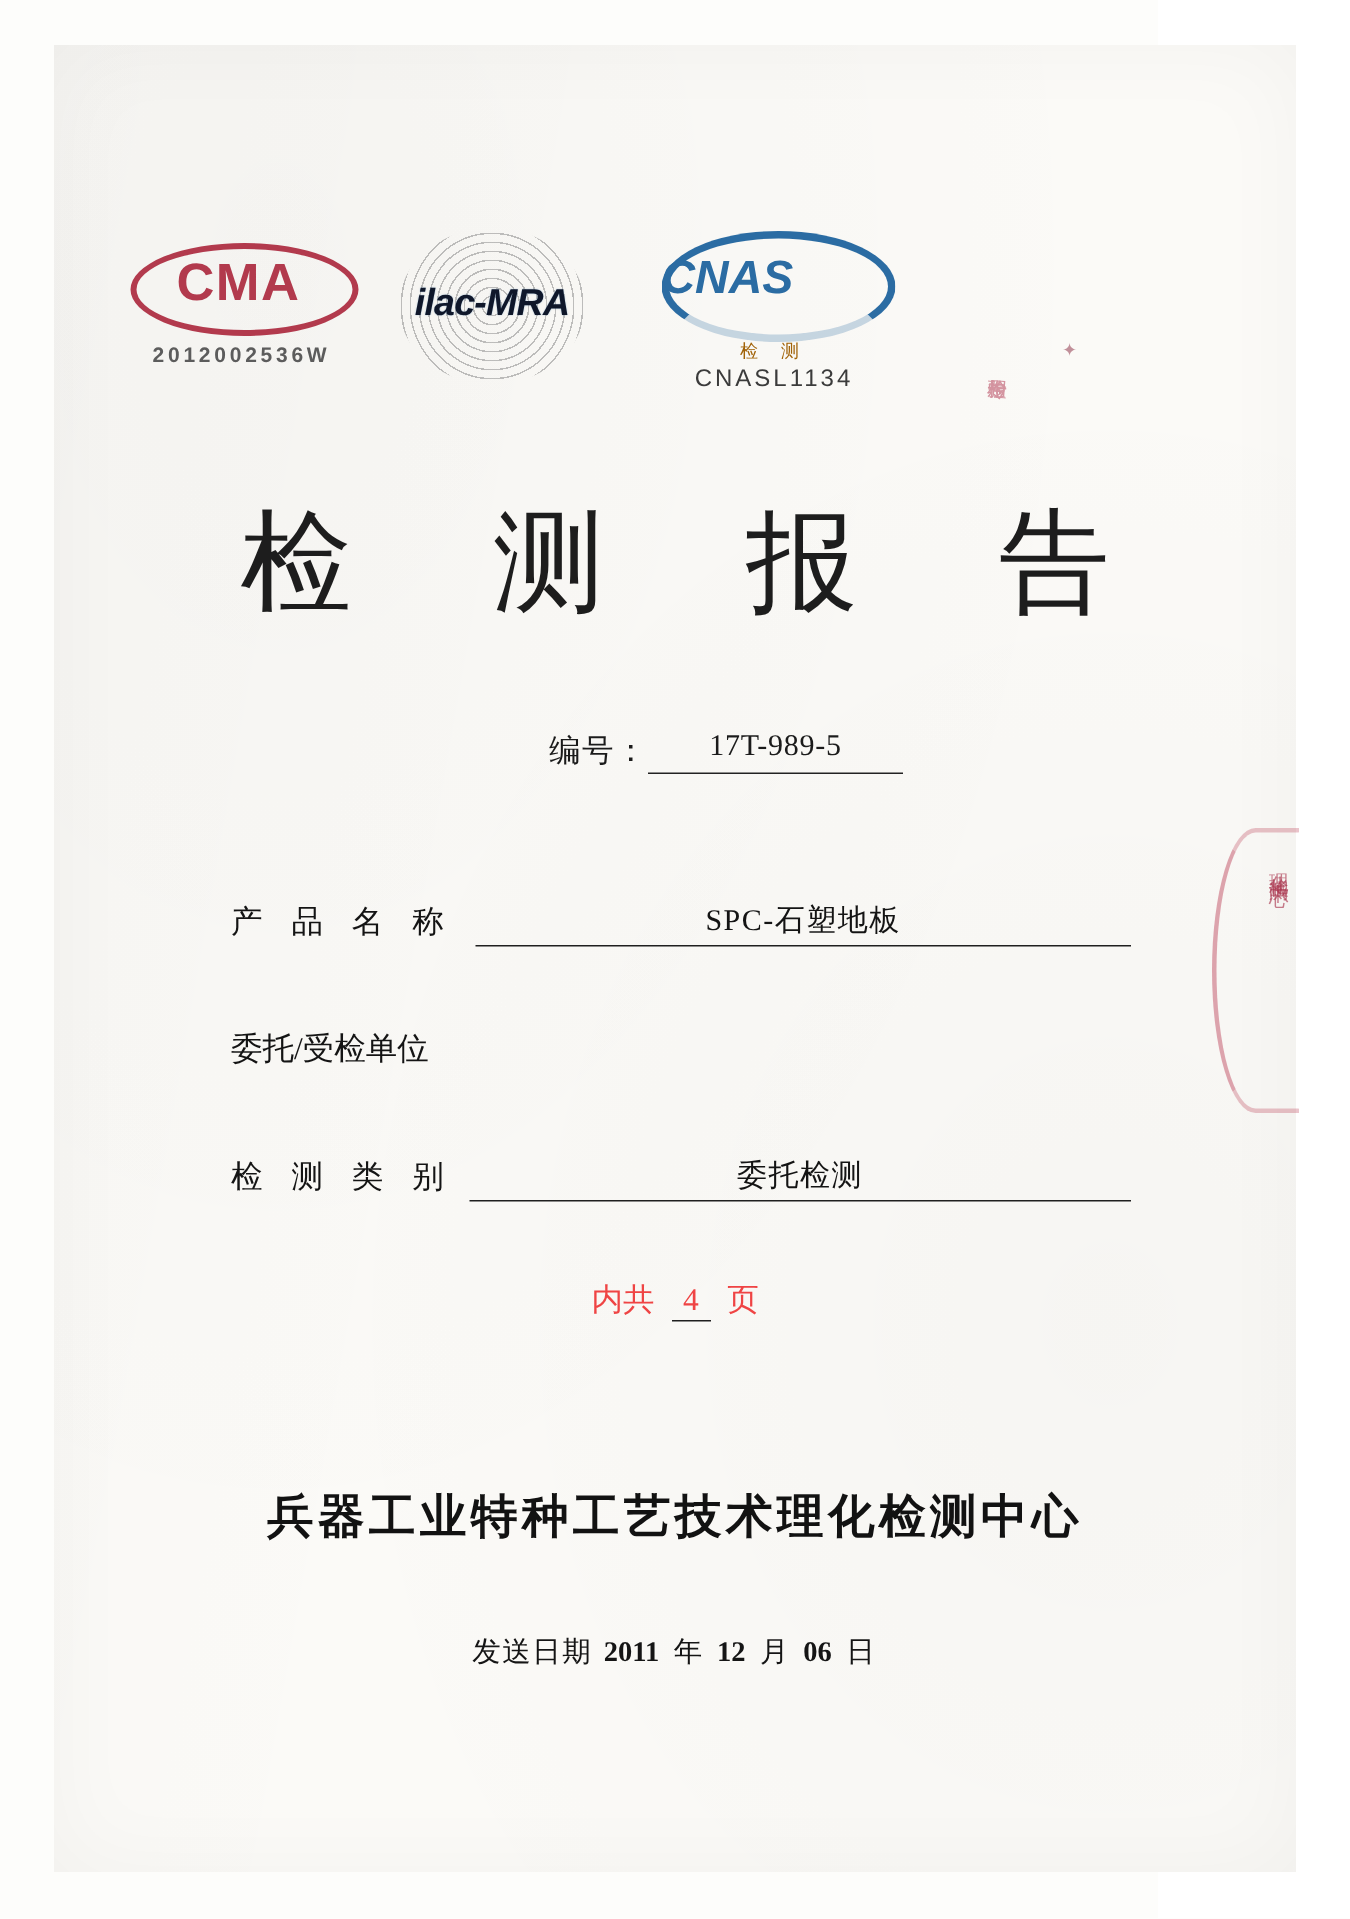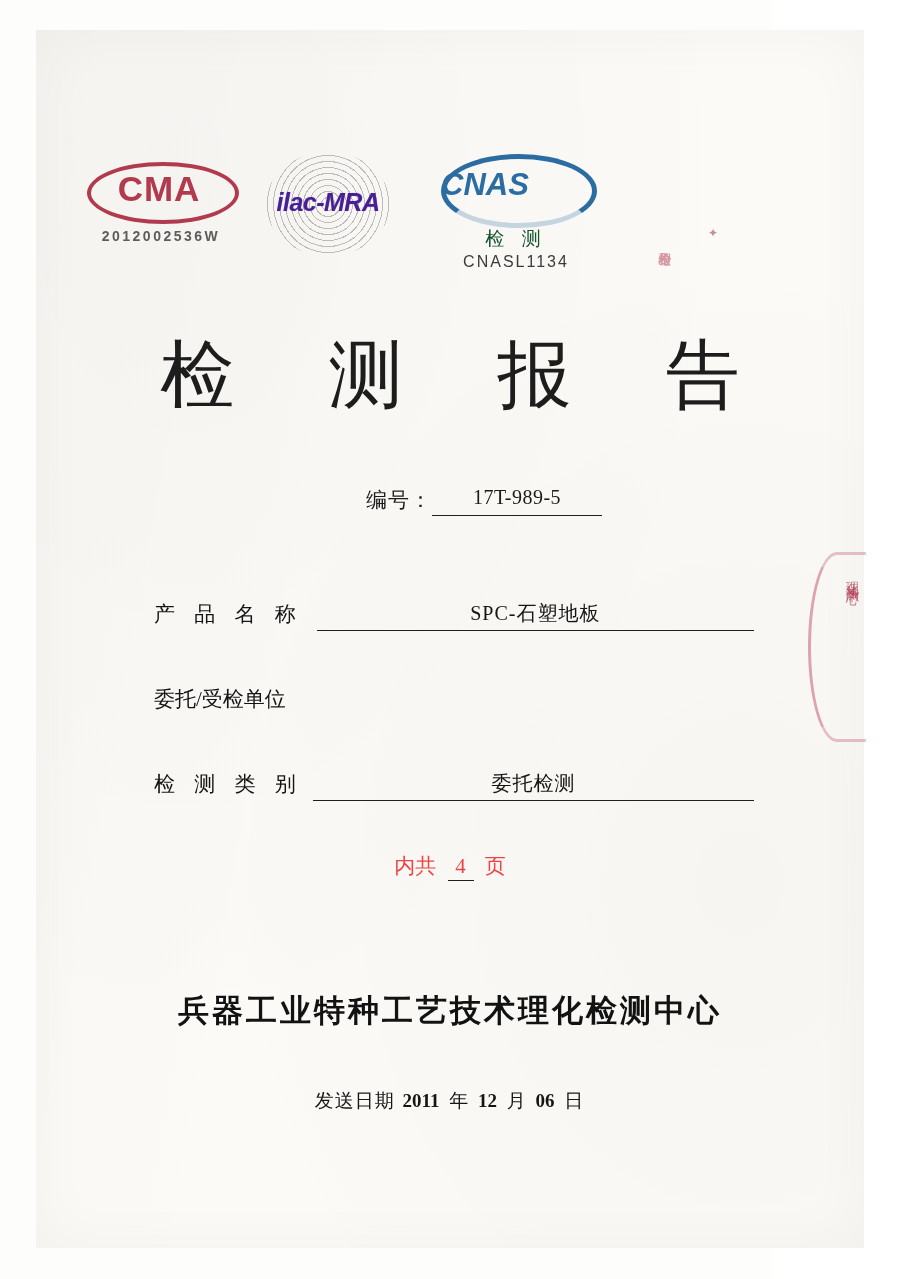--- a/index.html
+++ b/index.html
@@ -112,21 +112,21 @@
   .ilac-text {
     position: absolute;
     left: 0;
     top: 36px;
     width: 140px;
     text-align: center;
     font-family: "Liberation Sans", sans-serif;
     font-style: italic;
     font-weight: bold;
     font-size: 25px;
-    color: #4c1d95;
+    color: #0f172a;
     letter-spacing: -0.5px;
     text-shadow: 0 0 1px rgba(43,108,163,0.5);
   }
 
   .cnas {
     position: absolute;
     left: 385px;
     top: 124px;
     width: 190px;
     text-align: center;
@@ -157,22 +157,22 @@
     font-weight: bold;
     font-style: italic;
     font-size: 31px;
     color: #2b6ca3;
     line-height: 42px;
     letter-spacing: 0px;
   }
   .cnas-sub1 {
     margin-top: 2px;
     font-family: "Liberation Sans", sans-serif;
-    font-size: 19px;
-    color: #14532d;
+    font-size: 12px;
+    color: #a16207;
     letter-spacing: 6px;
   }
   .cnas-sub2 {
     font-family: "Liberation Sans", sans-serif;
     font-size: 16px;
     color: #3b3b3b;
     letter-spacing: 2px;
     margin-top: 1px;
   }
 

